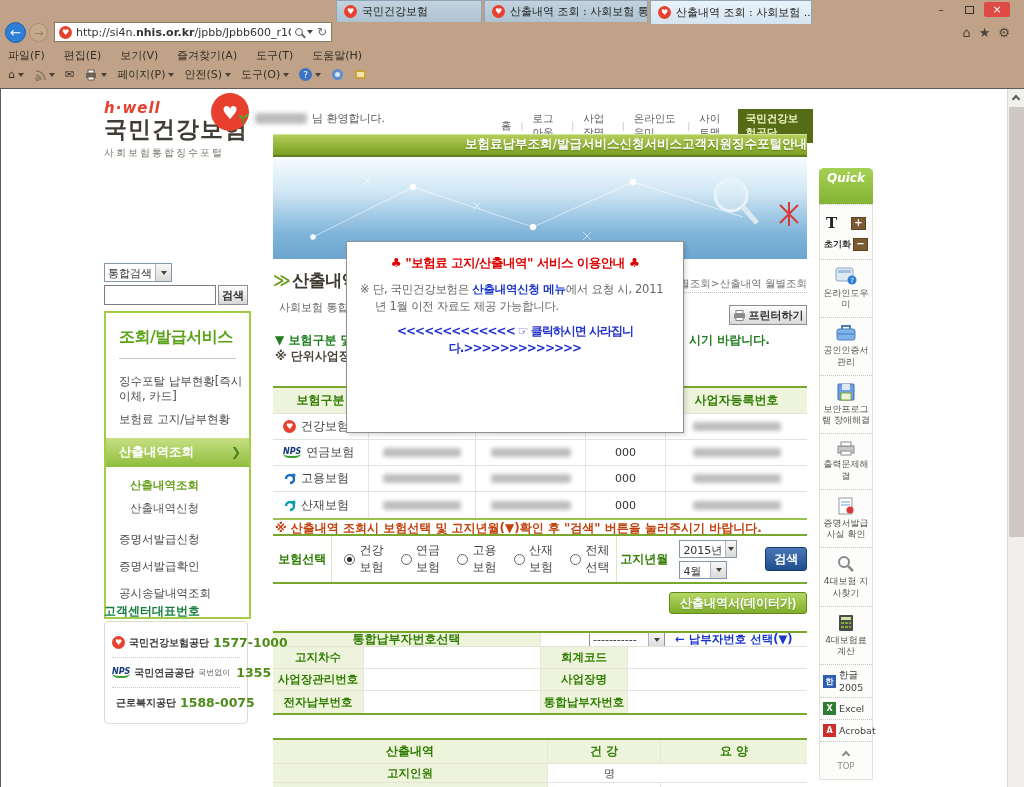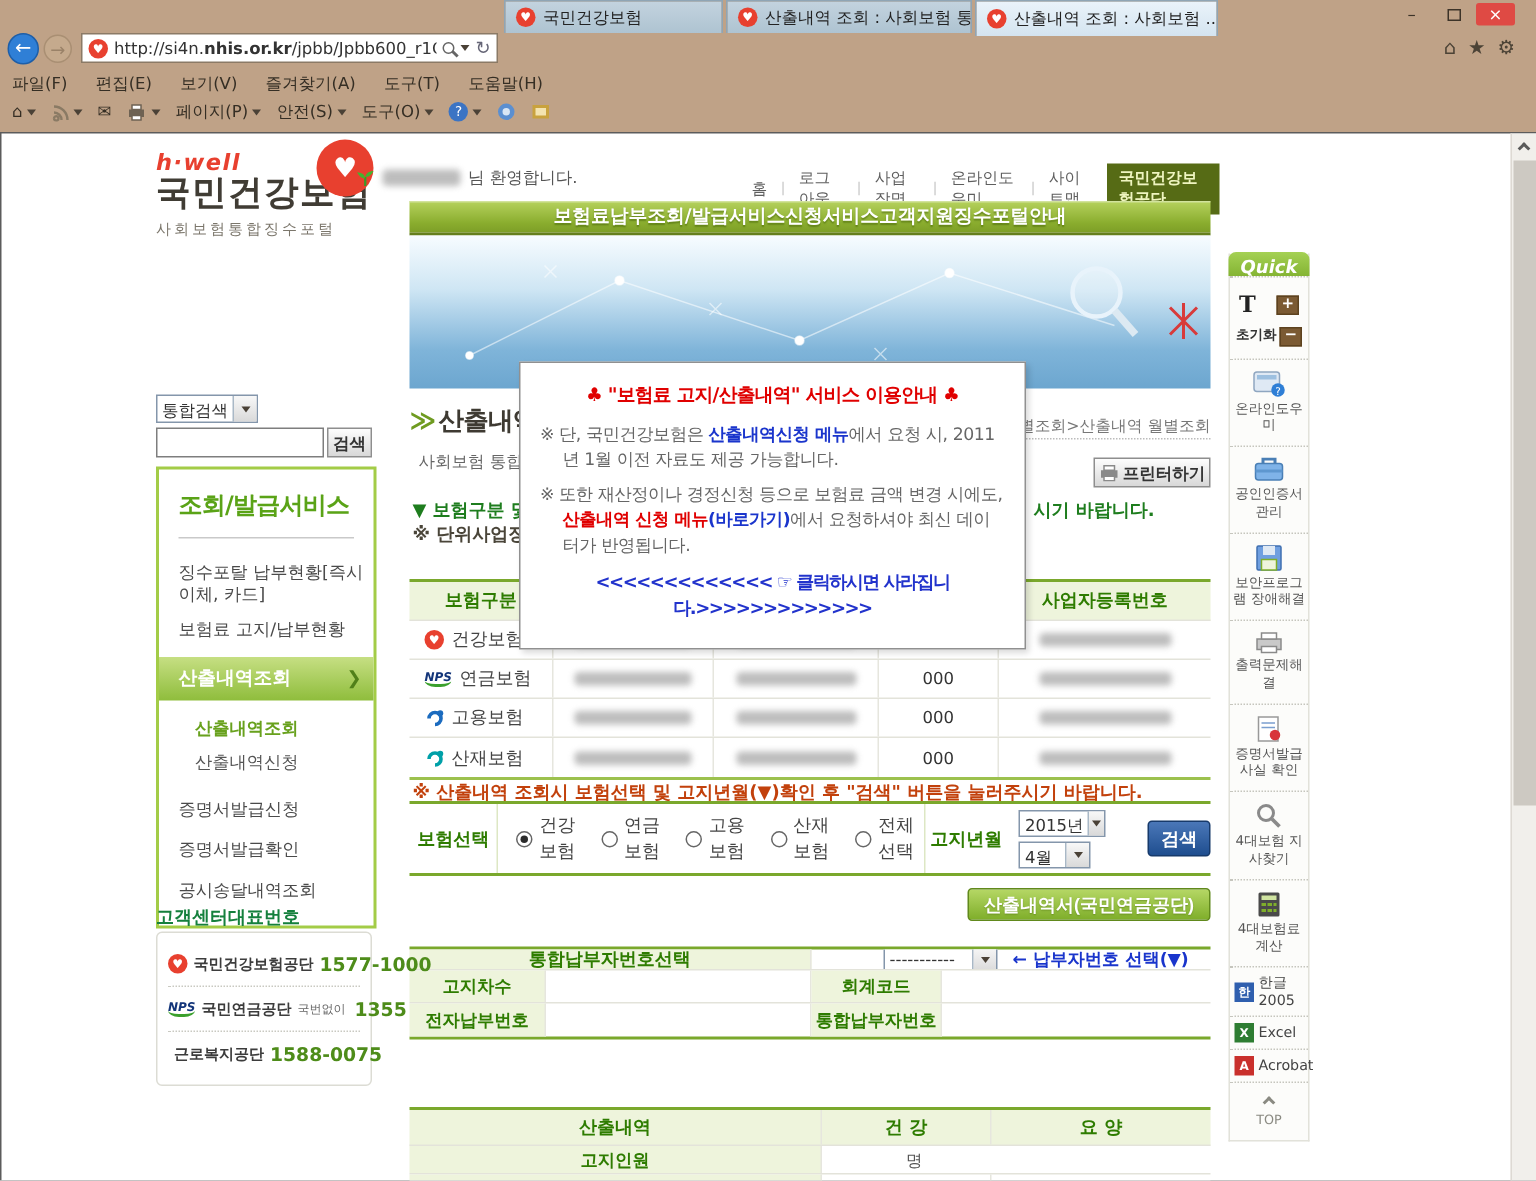--- a/index.html
+++ b/index.html
@@ -47,21 +47,21 @@
 
   
   .hwell{font-style:italic;font-weight:bold;color:#e8402f;font-size:15px;letter-spacing:1px}
   .logotitle{font-size:23px;font-weight:bold;color:#403c34;letter-spacing:1px;line-height:1.05}
   .logosub{font-size:10px;color:#7b766b;letter-spacing:2px;margin-top:5px}
   .heartbig{position:absolute;left:107px;top:-6px;width:38px;height:38px;border-radius:50%;
     background:#e8402f;color:#fff;display:flex;align-items:center;justify-content:center;font-size:18px}
   .utils{display:flex;align-items:center;justify-content:flex-end;gap:9px;font-size:10.5px;color:#5e5e5e}
   .usep{color:#c4c4c4;font-size:9px}
   .ubadge{background:#566b15;color:#eff5c0;font-size:10.5px;font-weight:bold;padding:3px 8px}
-  .navbar{display:flex;align-items:center;justify-content:center;
+  .navbar{display:flex;align-items:center;justify-content:flex-end;
     background:linear-gradient(#b6d25e,#8aad2e 70%,#7d9e27);border-bottom:2px solid #647f1d;
     box-shadow:inset 0 1px 0 rgba(255,255,255,.4)}
   .navitem{color:#fff;font-weight:bold;font-size:12.5px;text-shadow:0 1px 1px rgba(60,90,0,.5)}
   .hero{background:linear-gradient(#f7fcff,#cfe6f4 35%,#7fb4d9 75%,#6ca6cf)}
 
   
   .sel{display:inline-flex;align-items:stretch;justify-content:space-between;background:#fff;
     border:1px solid #8496ab;font-size:11px;color:#333}
   .sel .txt{padding:2px 3px;white-space:nowrap}
   .sel .ar{width:16px;background:linear-gradient(#f8f8f8,#d9d9d9);border-left:1px solid #a9b8c6;
@@ -117,21 +117,21 @@
   .pp-title{text-align:center;color:#e00000;font-weight:bold;font-size:12.5px;margin:3px 0 9px;letter-spacing:-.5px}
   .pp{font-size:11.5px;color:#666;line-height:1.45;margin:7px 0;padding-left:15px;text-indent:-15px;letter-spacing:-.3px}
   .pp .dk{color:#444}
   .pp .bb{color:#1a35cc;font-weight:bold}
   .pp .rb{color:#e00000;font-weight:bold}
   .pp-close{text-align:center;color:#2233cc;font-weight:bold;font-size:12px;margin-top:9px;letter-spacing:-1px}
 
   
   .quick{width:54px;background:#fcfcfa;border:1px solid #e2e2da;border-top:none}
   .q-head{background:linear-gradient(#a5d154,#84b433);color:#fff;font-weight:bold;font-style:italic;
-    font-size:12px;text-align:center;height:16px;line-height:20px;border-radius:5px 5px 0 0;margin:-1px -1px 0}
+    font-size:12px;text-align:center;height:36px;line-height:20px;border-radius:5px 5px 0 0;margin:-1px -1px 0}
   .q-item{padding:7px 2px;text-align:center;font-size:9px;color:#555;line-height:1.25;border-top:1px dotted #c5c5bd}
   .q-item:first-of-type{border-top:none}
   .q-ico{display:block;margin:0 auto 3px}
   .fbox{width:15px;height:13px;background:#7b5a33;color:#fff;font-weight:bold;font-size:10px;
     display:inline-flex;align-items:center;justify-content:center;border:1px solid #5d421f}
   .offrow{display:flex;align-items:center;gap:3px;font-size:9.5px;color:#444;padding:4px 3px;border-top:1px dotted #c5c5bd}
   .offico{width:13px;height:13px;color:#fff;font-size:8px;font-weight:bold;display:inline-flex;
     align-items:center;justify-content:center;flex:0 0 13px}
 </style>
 </head>
@@ -439,21 +439,21 @@
             <span class="txt">4월</span>
             <span class="ar">
               <span class="caret"></span>
             </span>
           </span>
       </div>
       <button class="navybtn" style="width:42px;height:24px;margin-left:28px">검색</button>
     </div>
 
     <div class="abs" style="left:272px;top:503px;width:534px;text-align:right">
-      <button class="greenbtn">산출내역서(국민연금공단)</button>
+      <button class="greenbtn">산출내역서(데이터가)</button>
     </div>
 
     <div class="gtable abs" style="left:272px;top:542px;width:534px;border-bottom:2px solid #7aa82c">
       <div class="trow" style="height:14px">
         <div class="tcell thead" style="width:268px">통합납부자번호선택</div>
         <div class="tcell" style="width:266px;justify-content:flex-start;gap:10px;padding-left:48px">
           <span class="sel" style="width:76px;height:19px">
               <span class="txt">-----------</span>
               <span class="ar">
                 <span class="caret"></span>
@@ -461,20 +461,26 @@
             </span>
           <span class="bluehint">← 납부자번호 선택(▼)</span>
         </div>
       </div>
       <div class="trow" style="height:22px">
         <div class="tcell thead" style="width:91px;font-size:11.5px">고지차수</div>
         <div class="tcell" style="width:177px"></div>
         <div class="tcell thead" style="width:87px;font-size:11.5px">회계코드</div>
         <div class="tcell" style="width:179px"></div>
       </div>
+      <div class="trow" style="height:22px">
+        <div class="tcell thead" style="width:91px;font-size:11.5px">사업장관리번호</div>
+        <div class="tcell" style="width:177px"></div>
+        <div class="tcell thead" style="width:87px;font-size:11.5px">사업장명</div>
+        <div class="tcell" style="width:179px"></div>
+      </div>
       <div class="trow" style="height:22px;border-bottom:none">
         <div class="tcell thead" style="width:91px;font-size:11.5px">전자납부번호</div>
         <div class="tcell" style="width:177px"></div>
         <div class="tcell thead" style="width:87px;font-size:11.5px">통합납부자번호</div>
         <div class="tcell" style="width:179px"></div>
       </div>
     </div>
 
     <div class="gtable abs" style="left:272px;top:649px;width:534px;border-bottom:none">
       <div class="trow thead" style="height:24px">
@@ -537,21 +543,20 @@
             <circle cx="10.5" cy="3.5" r="2" fill="#00a0a8"></circle>
           </svg>
         <span class="cc-org">근로복지공단</span>
         <span class="cc-num">1588-0075</span>
       </div>
     </div>
 
     <div class="popup abs" style="left:345px;top:152px;width:338px;height:192px">
       <div class="pp-title">♣ "보험료 고지/산출내역" 서비스 이용안내 ♣</div>
       <p class="pp"><span>※ 단, 국민건강보험은 </span><b class="bb">산출내역신청 메뉴</b><span>에서 요청 시, 2011년 1월 이전 자료도 제공 가능합니다.</span></p>
-      <p class="pp"><span>※ 또한 재산정이나 경정신청 등으로 보험료 금액 변경 시에도, </span><b class="rb">산출내역 신청 메뉴</b><b class="bb">(바로가기)</b><span>에서 요청하셔야 최신 데이터가 반영됩니다.</span></p>
       <div class="pp-close">&lt;&lt;&lt;&lt;&lt;&lt;&lt;&lt;&lt;&lt;&lt;&lt;&lt; ☞ 클릭하시면 사라집니다.&gt;&gt;&gt;&gt;&gt;&gt;&gt;&gt;&gt;&gt;&gt;&gt;&gt;</div>
     </div>
 
     <div class="quick abs" style="left:818px;top:80px">
       <div class="q-head">Quick</div>
       <div class="q-item">
         <div style="display:flex;align-items:center;justify-content:space-between;padding:2px 4px">
           <span style="font-family:'DejaVu Serif',serif;font-size:15px;font-weight:bold;color:#222">T</span>
           <span class="fbox">+</span>
         </div>

